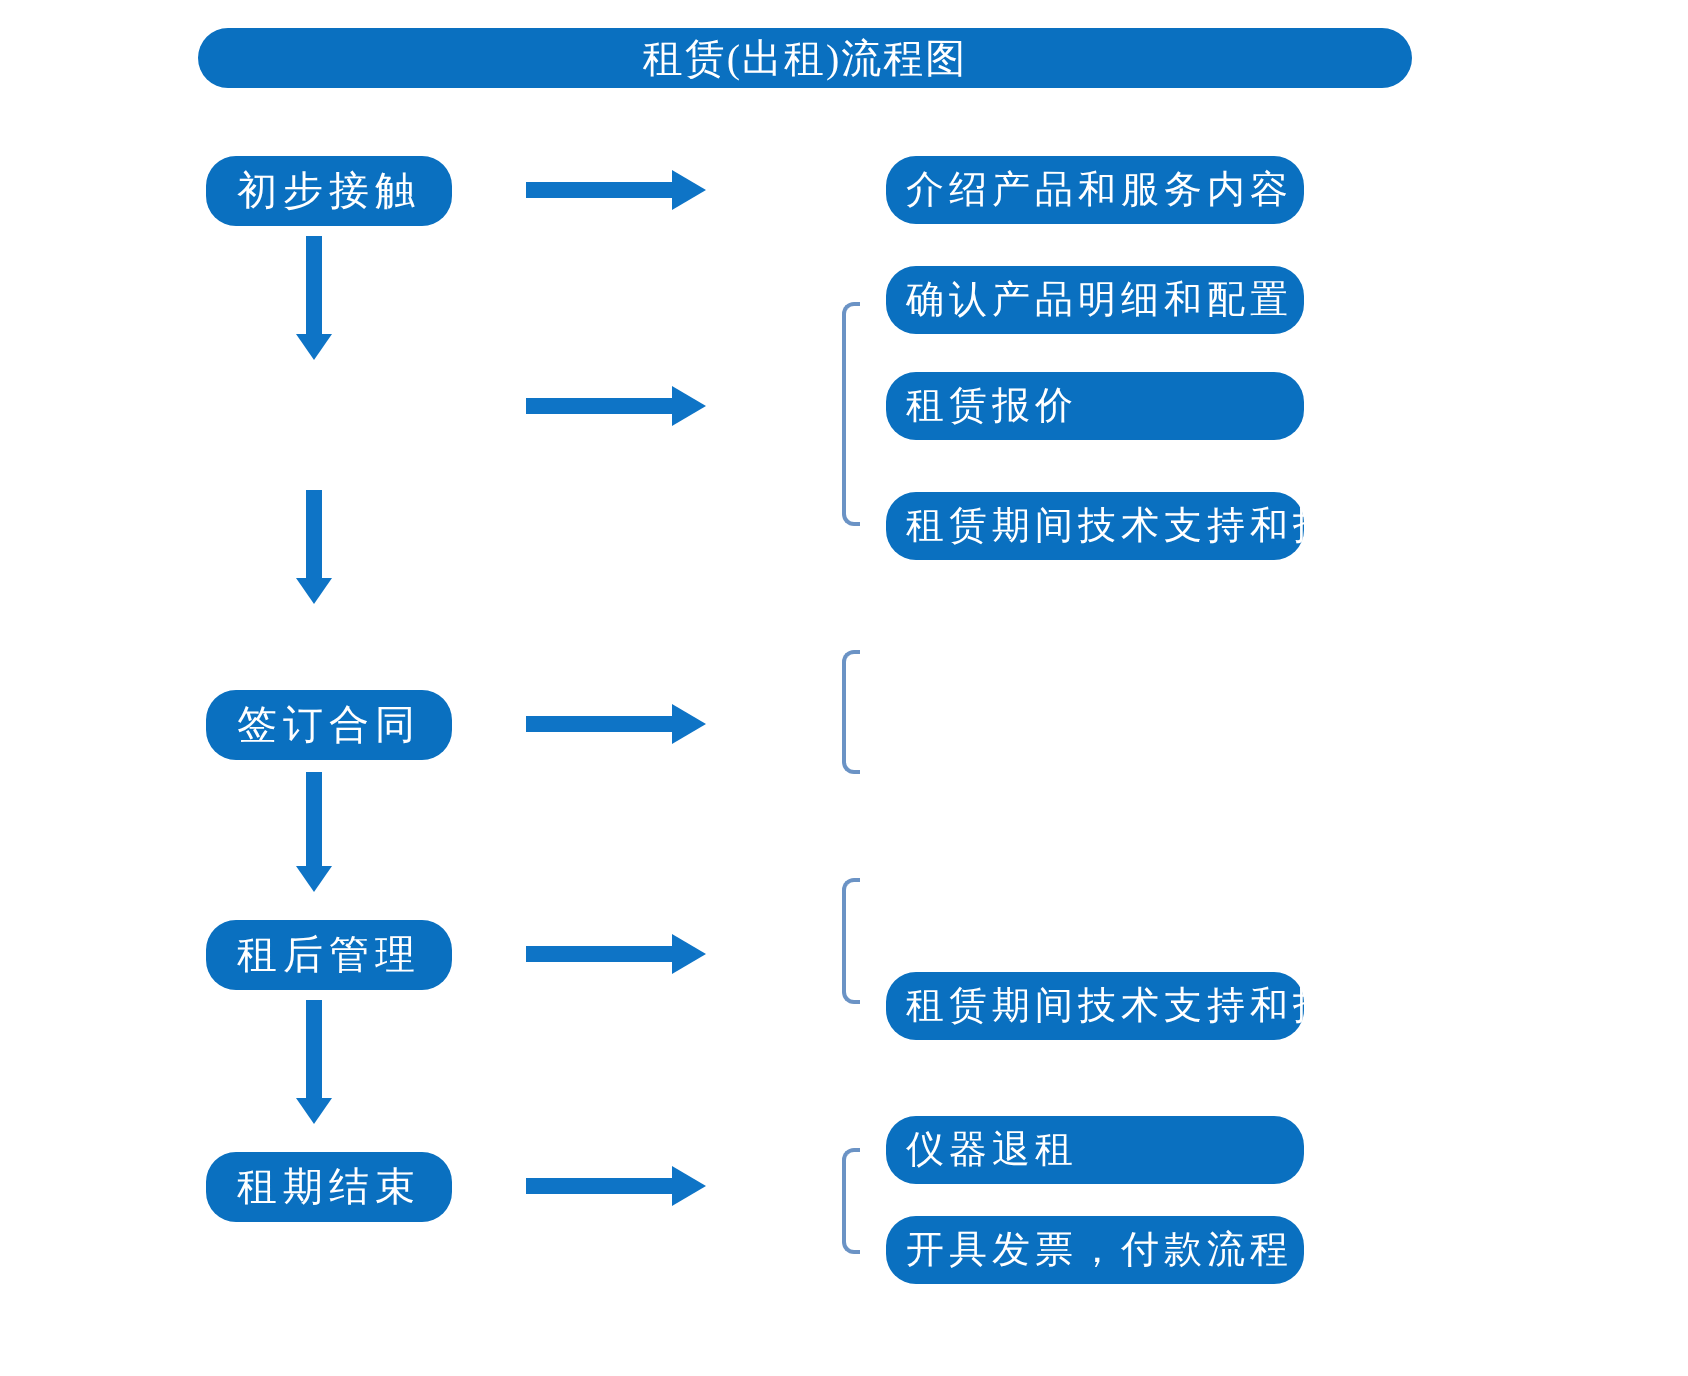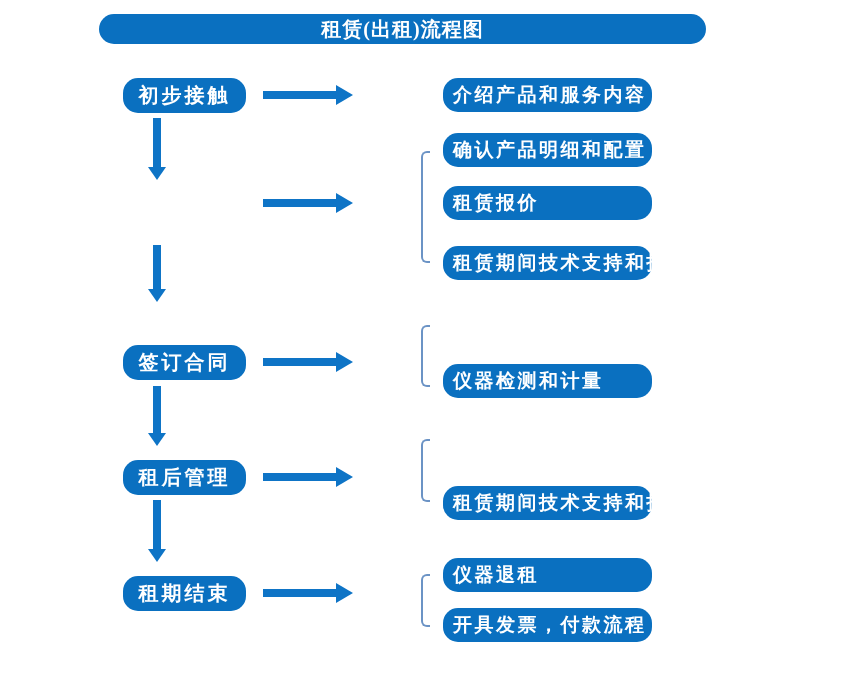--- a/index.html
+++ b/index.html
@@ -9,34 +9,34 @@
     position: relative;
     font-family: "Liberation Serif", "DejaVu Serif", serif;
     overflow: hidden;
   }
   .canvas { position: absolute; inset: 0; }
 
   .box {
     position: absolute;
     background: var(--box, #0a70c0);
     color: var(--text-color, #fff);
-    font-weight: bold;
+    font-weight: normal;
     display: flex;
     align-items: center;
     box-sizing: border-box;
     white-space: nowrap;
     border-radius: 15px;
   }
   .title-bar {
     left: 99px; top: 14px; width: 607px; height: 30px;
     font-size: 20px; justify-content: center; letter-spacing: 1px;
   }
   .left-box {
     left: 103px; width: 123px; height: 35px;
-    font-size: 20px; justify-content: center; letter-spacing: 3px; margin-left: 20px;
+    font-size: 20px; justify-content: center; letter-spacing: 3px;
   }
   .right-box {
     left: 443px; width: 209px; height: 34px;
     font-size: 19px; padding-left: 10px; letter-spacing: 2.5px;
   }
 
   
   .harrow { position: absolute; left: 263px; width: 90px; height: 20px; }
   .harrow .shaft {
     position: absolute; left: 0; top: 6px; width: 74px; height: 8px;
@@ -126,20 +126,19 @@
   <div class="bracket" style="top:325px; height:62px"></div>
   <div class="bracket" style="top:439px; height:63px"></div>
   <div class="bracket" style="top:574px; height:53px"></div>
 
   <div class="box right-box" style="top:78px">介绍产品和服务内容</div>
 
   <div class="box right-box" style="top:133px">确认产品明细和配置</div>
   <div class="box right-box" style="top:186px">租赁报价</div>
   <div class="box right-box" style="top:246px">租赁期间技术支持和指导</div>
 
-  <div class="box right-box" style="top:364px">仪器检测和计量</div>
 
   <div class="box right-box" style="top:486px">租赁期间技术支持和指导</div>
 
   <div class="box right-box" style="top:558px">仪器退租</div>
   <div class="box right-box" style="top:608px">开具发票，付款流程</div>
 
 </div>
 
 </body></html>

